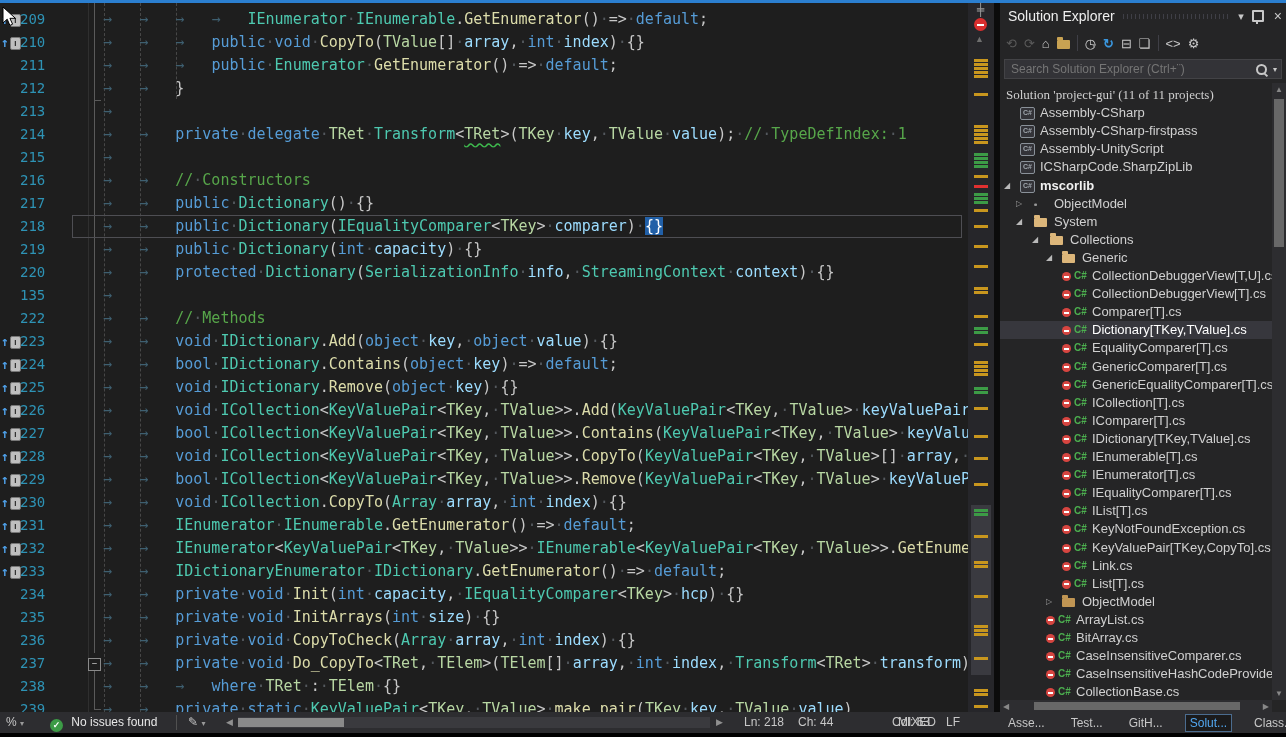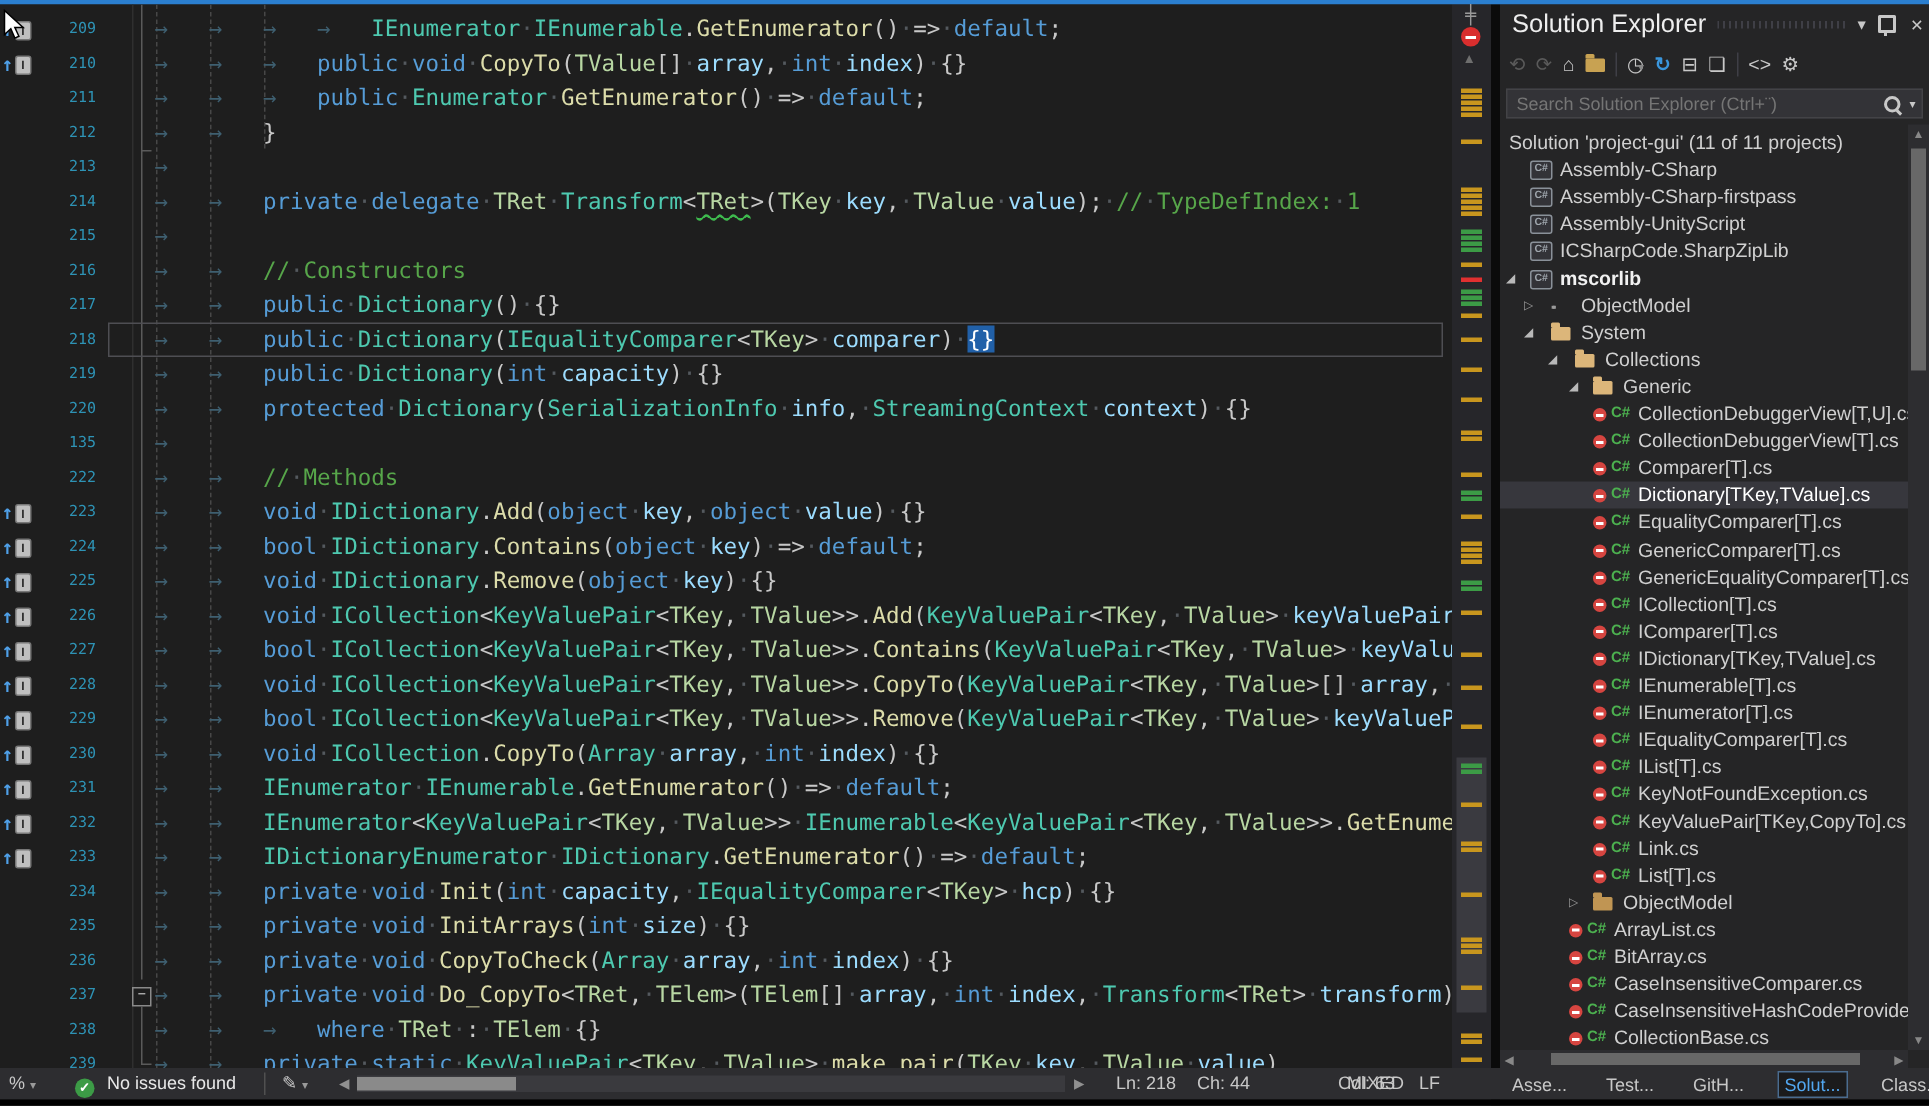--- a/index.html
+++ b/index.html
@@ -12,21 +12,21 @@
   #editor{position:absolute;left:0;top:3px;width:968px;height:709px;background:#1E1E1E;overflow:hidden}
   .guide{position:absolute;top:0;width:0;border-left:1px dashed #474747}
   #gutter-border{position:absolute;left:88px;top:0;height:709px;width:1px;background:#2f2f2f}
   #foldline{position:absolute;left:94px;top:0;width:1px;background:#5a5a5a}
   .foldtick{position:absolute;left:94px;width:7px;height:1px;background:#5a5a5a}
   #foldbox{position:absolute;left:88px;width:11px;height:11px;border:1px solid #8a8a8a;background:#1E1E1E;
            color:#c8c8c8;font:9px/9px "DejaVu Sans Mono",monospace;text-align:center}
   #curline{position:absolute;left:72px;width:890px;height:23px;border:1px solid #4e4e53;box-sizing:border-box}
   .code-row{position:absolute;left:0;width:968px;height:23px;line-height:23px;white-space:pre;
             font-family:"DejaVu Sans Mono",monospace;font-size:15px;color:#d4d4d4}
-  .lnum{position:absolute;left:20px;width:44px;text-align:right;color:#2E93B5;font-size:10px;
+  .lnum{position:absolute;left:20px;width:44px;text-align:left;color:#2E93B5;font-size:14px;
         font-family:"DejaVu Sans Mono",monospace}
   .gicon{position:absolute;left:1px;top:0;height:23px;line-height:23px}
   .ga{color:#4FA0E8;font-weight:bold;font-size:13px}
   .gb{display:inline-block;width:9px;height:11px;margin-left:1px;background:#BFBFBF;border:1px solid #777;
       border-radius:2px;color:#2a2a2a;font:bold 8px/11px "Liberation Sans",sans-serif;text-align:center;vertical-align:1px}
   .ctext{position:absolute;left:103px;top:0;white-space:pre}
   .tab{color:#3E5F70}
   .ws{color:#54595E}
   .tk-kw{color:#569CD6}.tk-ty{color:#4EC9B0}.tk-tp{color:#B8D7A3}.tk-id{color:#9CDCFE}
   .tk-m{color:#DCDCAA}.tk-pn{color:#C8C8C8}.tk-cm{color:#57A64A}
@@ -42,21 +42,21 @@
   #health::after{content:"";position:absolute;left:3px;top:5.5px;width:7px;height:2px;background:#fff}
   #scrollup{position:absolute;left:7px;top:31px;color:#6e6e6e;font-size:9px}
   #vthumb{position:absolute;left:3px;width:20px;background:#3A3A40}
   .mark{position:absolute;left:6px;width:14px;height:3px}
   .mk-o{background:#C8961E}.mk-g{background:#3C9B46}.mk-r{background:#E03030}
   #gap{position:absolute;left:994px;top:3px;width:6px;height:734px;background:#0B0B0B}
 
   
   #sx{position:absolute;left:1000px;top:3px;width:286px;height:709px;background:#252526;color:#D0D0D0}
   #sx-title{position:absolute;left:0;top:0;width:286px;height:26px;display:flex;align-items:center;padding-left:8px;box-sizing:border-box}
-  #sx-title .t{font-size:17px;color:#EEEEEE}
+  #sx-title .t{font-size:14px;color:#EEEEEE}
   #sx-grip{flex:1;height:5px;margin:0 8px;background:repeating-linear-gradient(90deg,#3F3F46 0 1px,transparent 1px 4px)}
   .tbtn{color:#C8C8C8;font-size:11px;margin-right:8px;cursor:default}
   .pin{display:inline-block;width:8px;height:8px;border:2px solid #C8C8C8;border-radius:1px;position:relative;margin-right:10px}
   .pin::after{content:"";position:absolute;left:2px;top:8px;width:2px;height:4px;background:#C8C8C8}
   #sx-toolbar{position:absolute;left:0;top:26px;width:286px;height:27px;display:flex;align-items:center;padding:0 6px;box-sizing:border-box;gap:7px}
   .tico{font-size:13px;color:#C8C8C8}
   .tico.dis{color:#5A5A5A}
   .tico.blue{color:#3A96DD;font-weight:bold}
   .tsep{width:1px;height:16px;background:#3F3F46}
   .tdd{color:#888;font-size:8px;margin-left:-4px}
@@ -245,21 +245,21 @@
       <span><span class="tico ">&lt;&gt;</span></span>
       <span><span class="tico ">⚙</span></span>
     </div>
   <div id="sx-search">
     <input placeholder="Search Solution Explorer (Ctrl+¨)" style="">
     <span class="mag"></span>
     <span class="tbtn" style="font-size:8px;margin-right:4px">▾</span>
   </div>
   <div id="sx-tree">
       <div class="trow" style="top: 3px;">
-        <span class="lbl" style="left: 6px;">Solution 'project-gui' (11 of 11 projects)</span>
+        <span class="lbl" style="left: 6px; font-family: Liberation Serif, serif;">Solution 'project-gui' (11 of 11 projects)</span>
       </div>
       <div class="trow" style="top: 21.1px;">
         <span class="ico-proj" style="left: 20px;">C#</span>
         <span class="lbl" style="left: 40px;">Assembly-CSharp</span>
       </div>
       <div class="trow" style="top: 39.2px;">
         <span class="ico-proj" style="left: 20px;">C#</span>
         <span class="lbl" style="left: 40px;">Assembly-CSharp-firstpass</span>
       </div>
       <div class="trow" style="top: 57.3px;">

